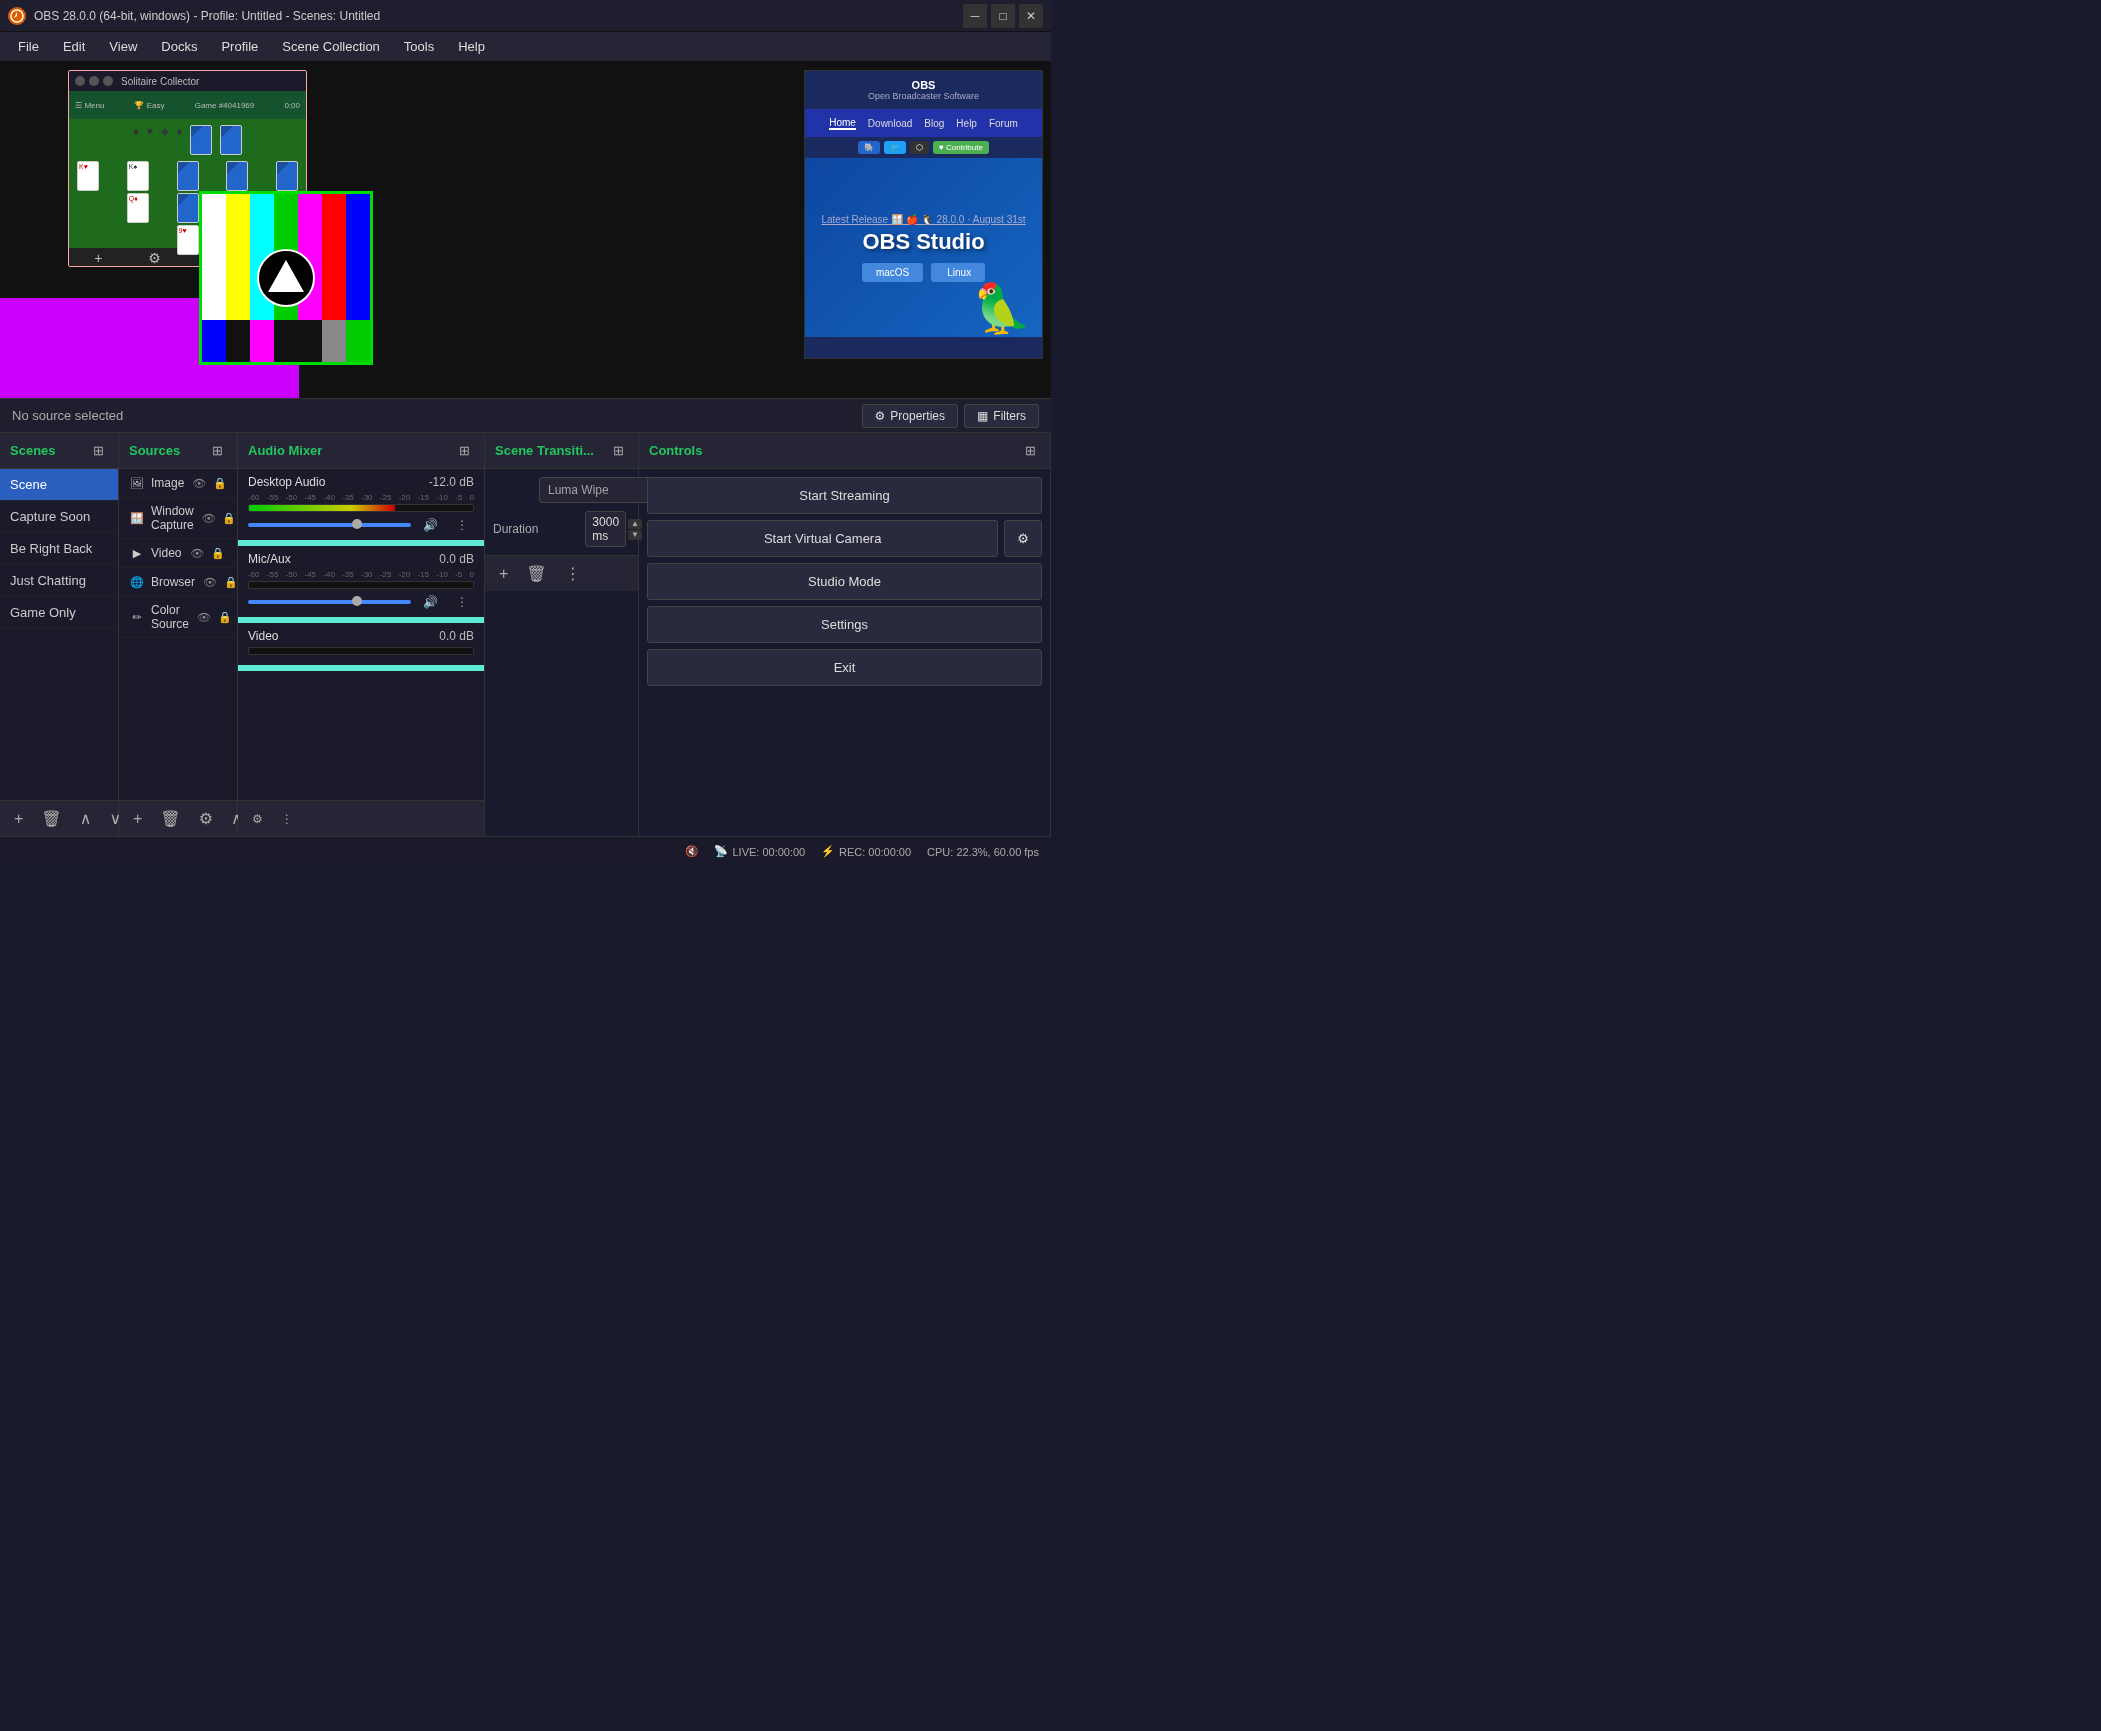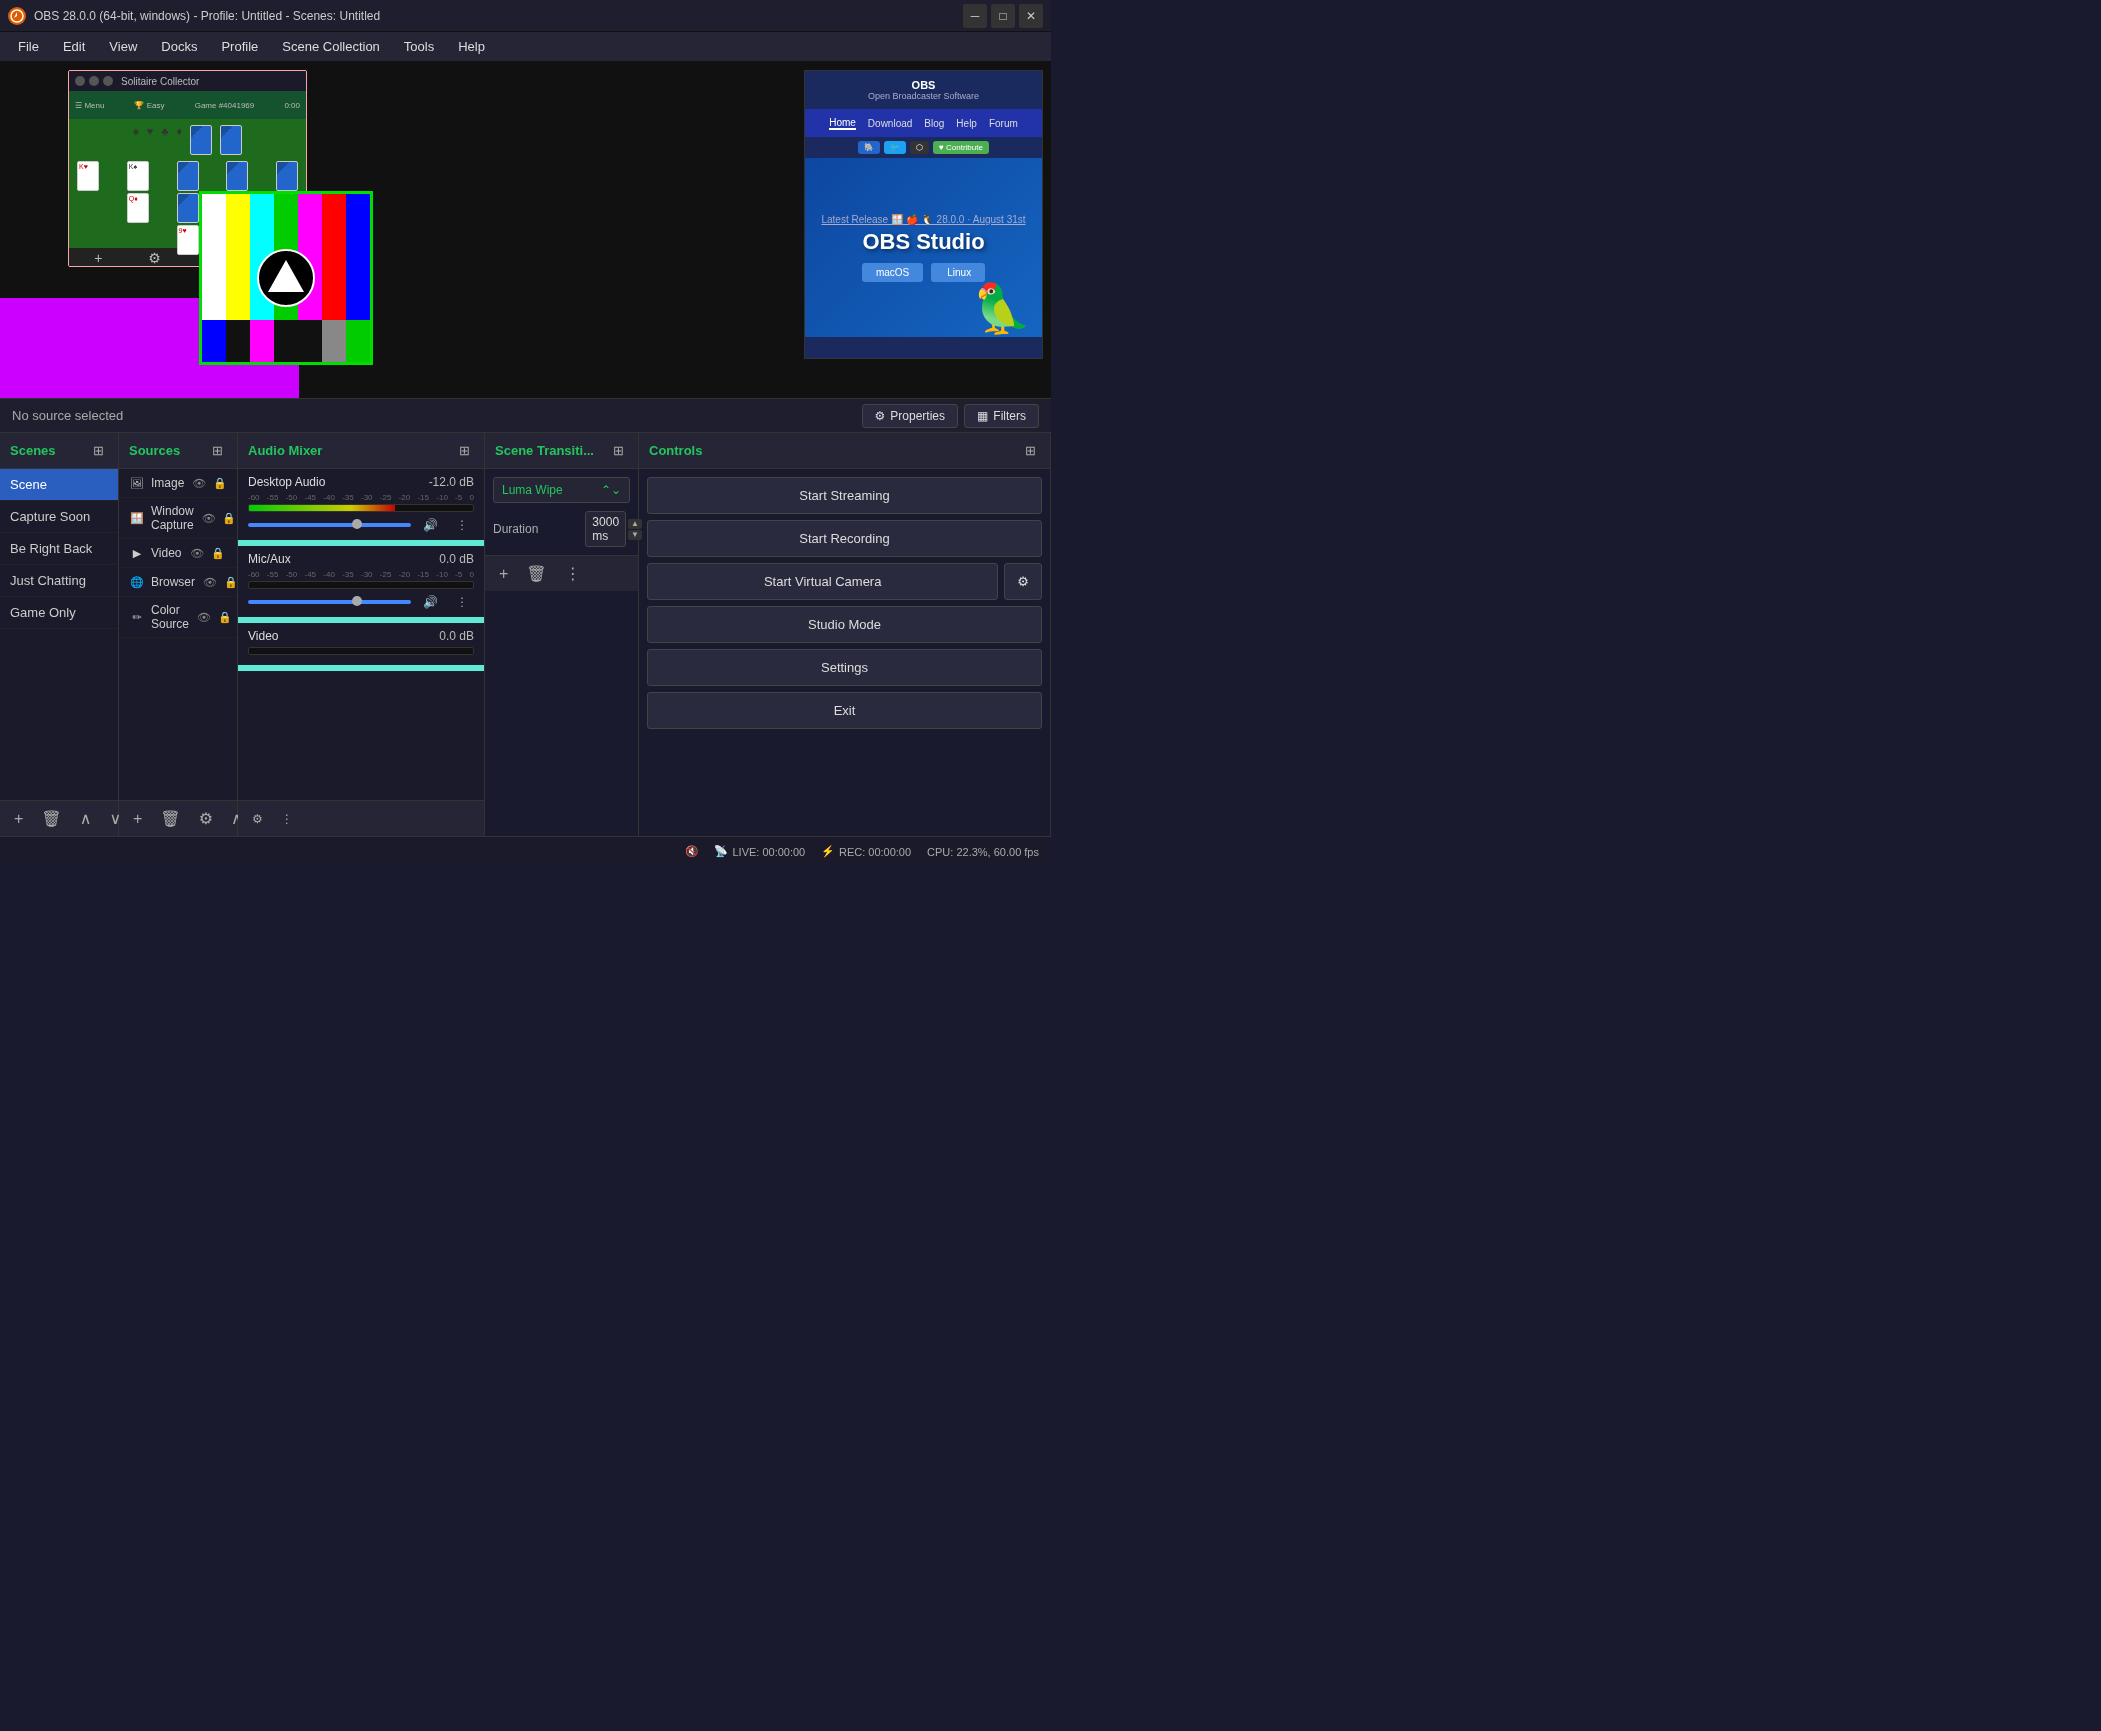--- a/index.html
+++ b/index.html
@@ -438,29 +438,30 @@
 
     
     .transitions-panel { width: 154px; }
     .transitions-content {
       padding: 8px;
     }
     .transition-select {
       background: #252535;
       border: 1px solid #444;
       border-radius: 3px;
-      color: #22c55e;
+      color: #a3a3a3;
       padding: 5px 8px;
       font-size: 12px;
       width: 100%;
       margin-bottom: 8px;
       display: flex;
       align-items: center;
       justify-content: space-between;
       cursor: pointer;
+      margin-left: 46px;
     }
     .transition-duration {
       display: flex;
       align-items: center;
       gap: 6px;
       font-size: 12px;
       color: #aaa;
     }
     .duration-value {
       background: #252535;
@@ -937,21 +938,20 @@
     </div>
   </div>
 
   <div class="panel controls-panel">
     <div class="panel-header">
       <span class="panel-title">Controls</span>
       <button class="panel-icon-btn">⊞</button>
     </div>
     <div class="controls-content">
       <button class="control-btn">Start Streaming</button>
-      <button class="control-btn">Start Recording</button>
       <div class="control-btn-row">
         <button class="control-btn-main">Start Virtual Camera</button>
         <button class="control-btn-icon">⚙</button>
       </div>
       <button class="control-btn">Studio Mode</button>
       <button class="control-btn">Settings</button>
       <button class="control-btn">Exit</button>
     </div>
   </div>
 

